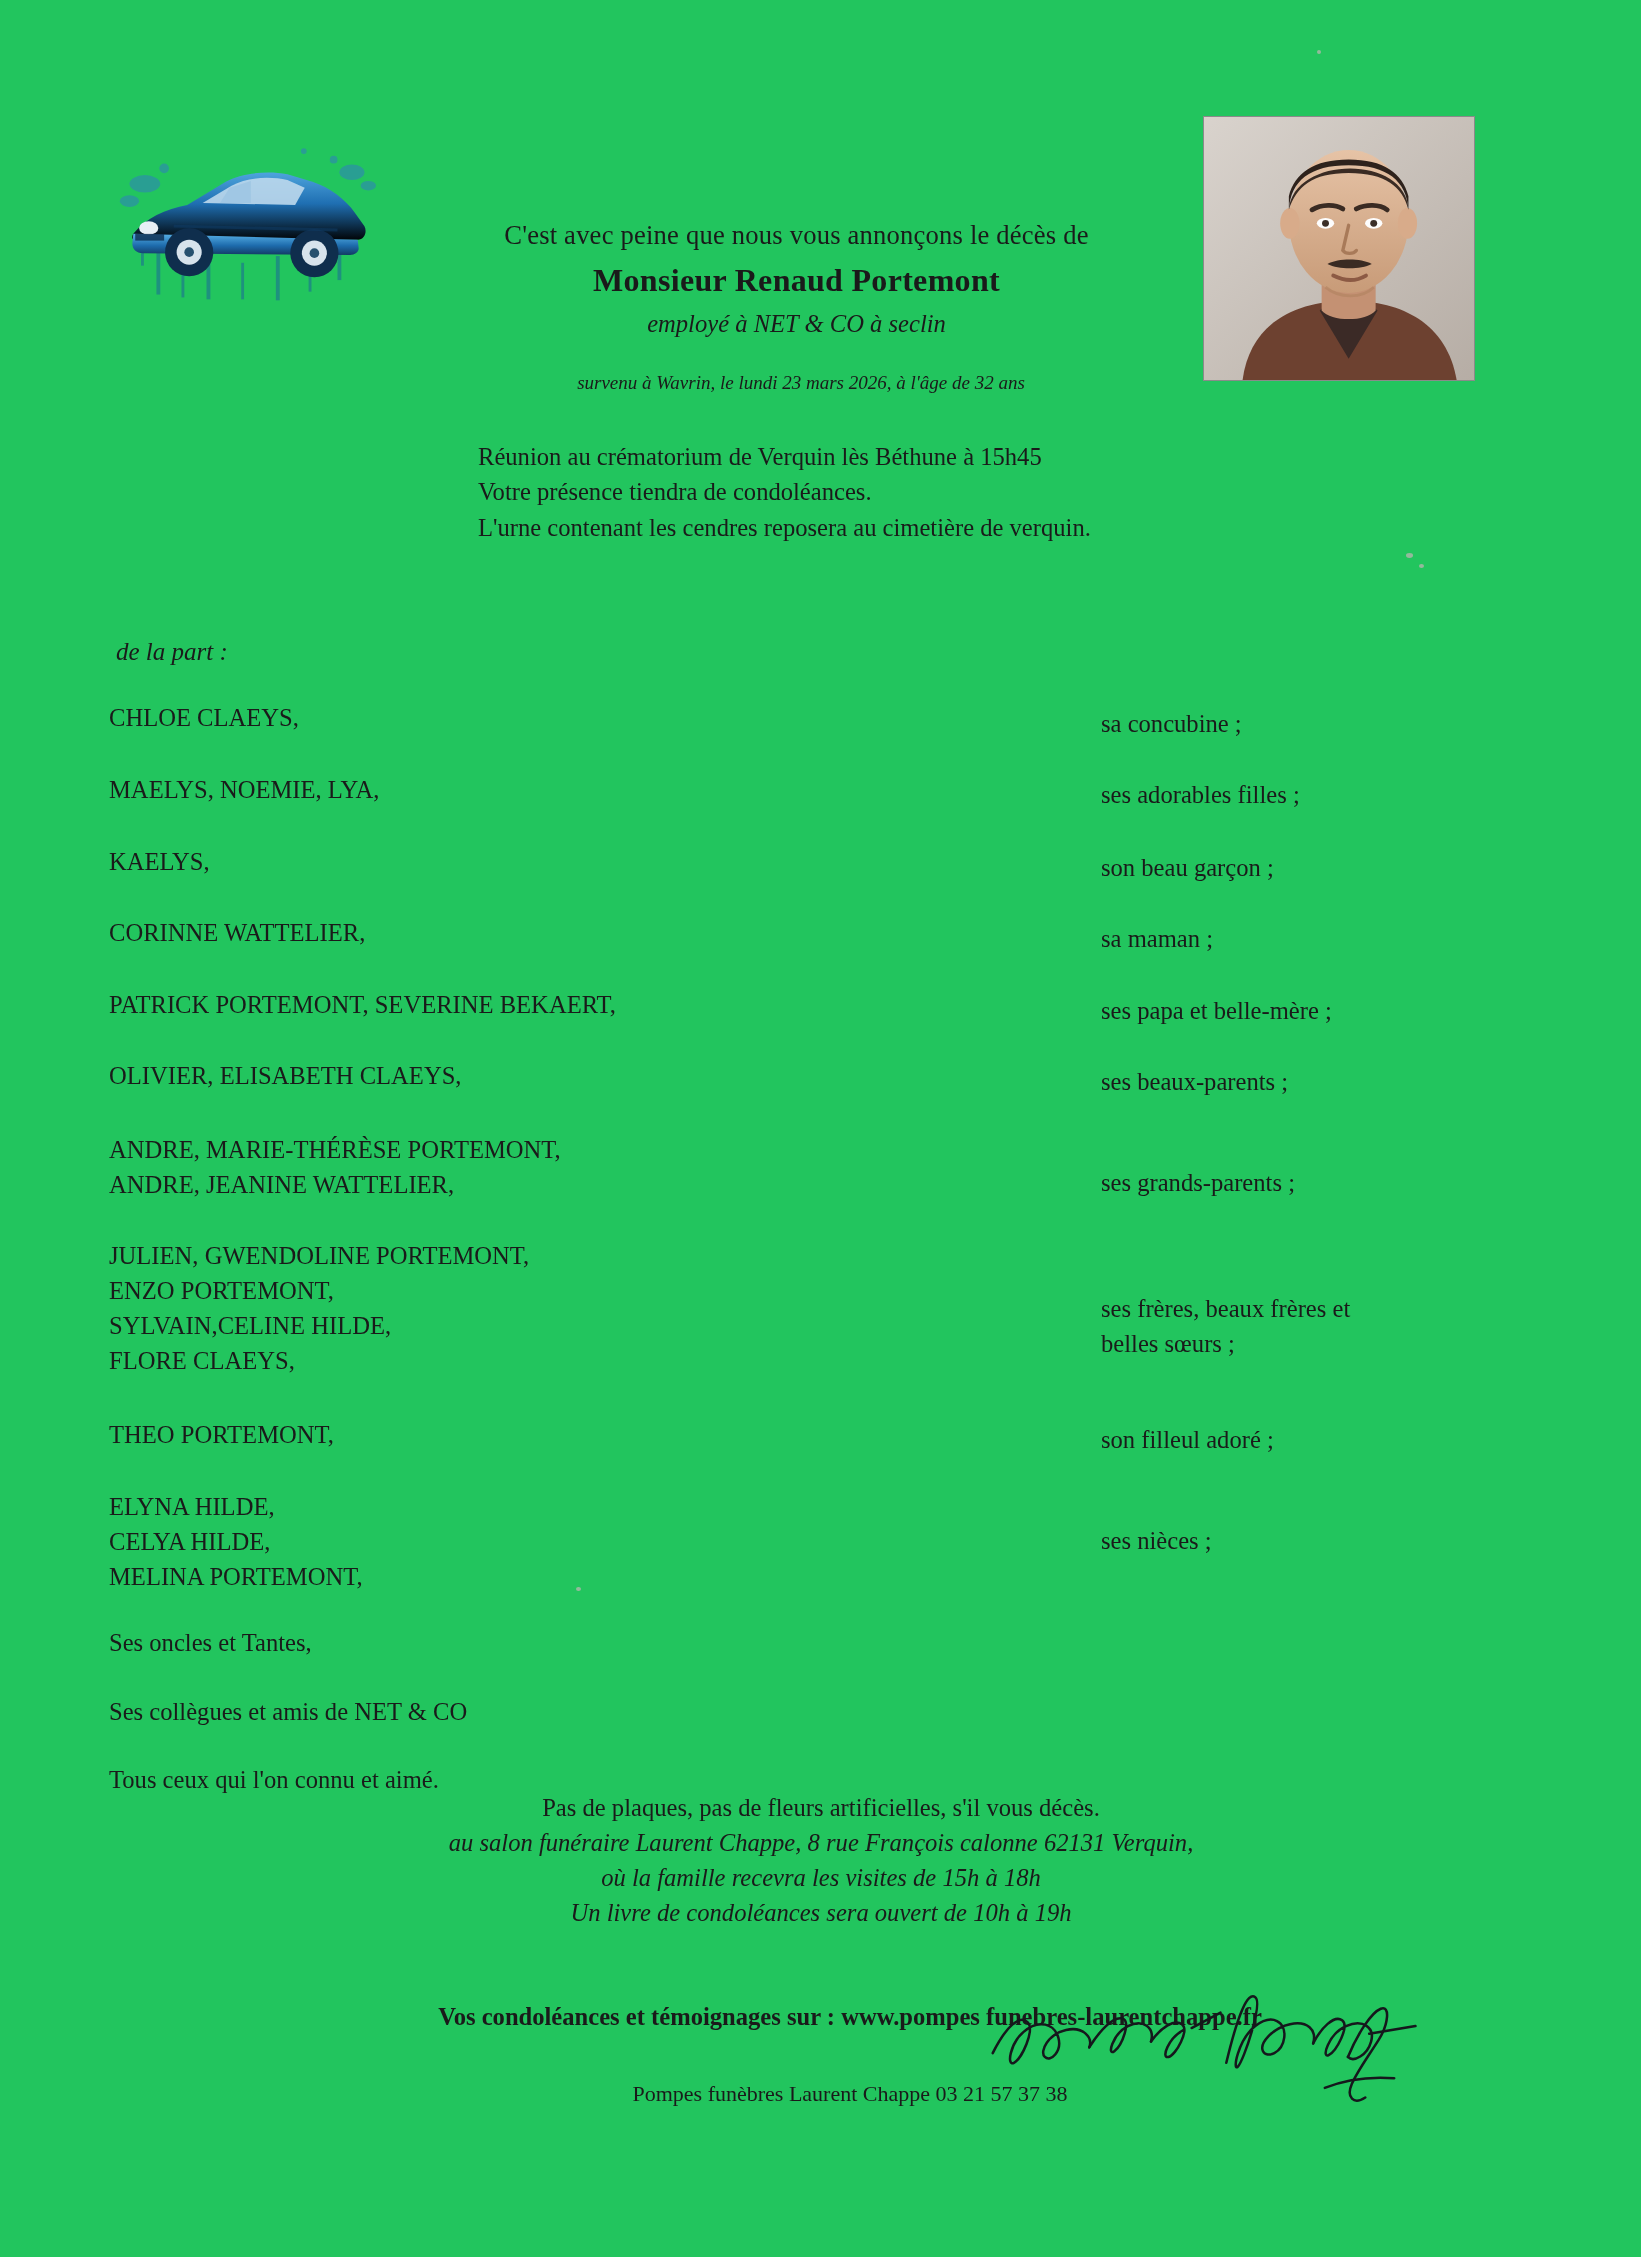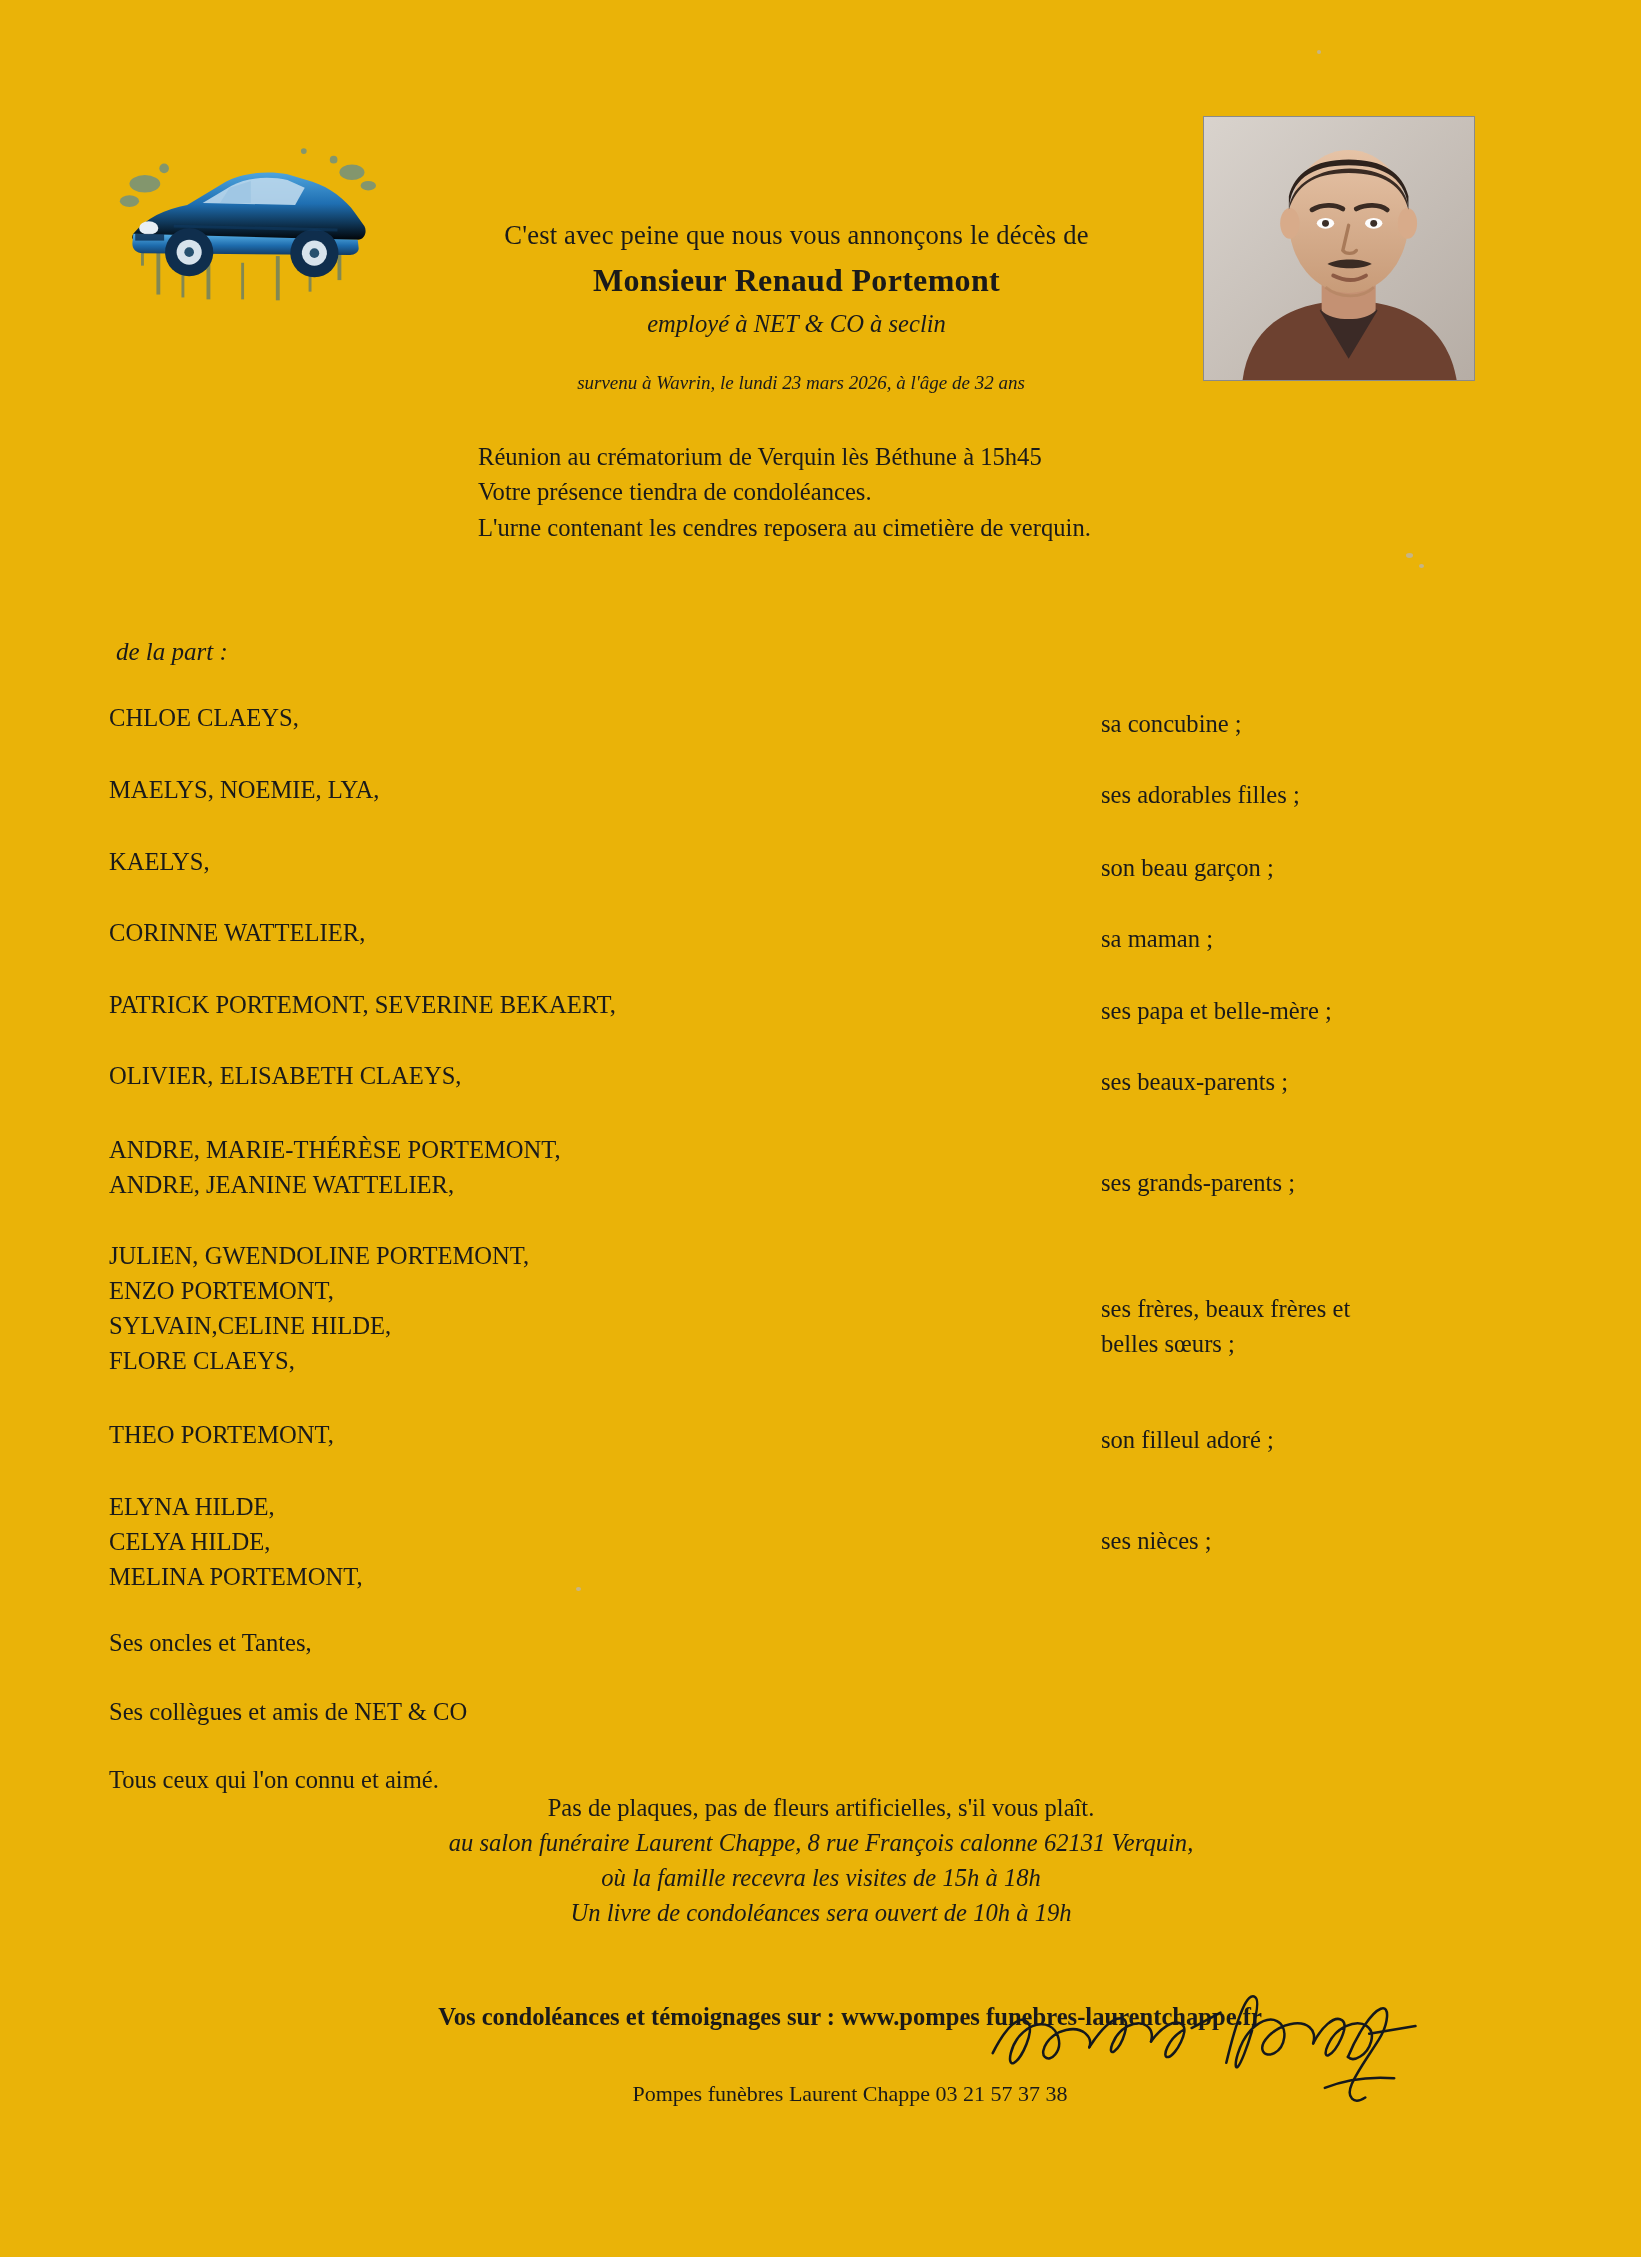--- a/index.html
+++ b/index.html
@@ -12,21 +12,21 @@
     height: 2257px;
     font-family: "Liberation Serif", serif;
     color: #1a1a1a;
     position: relative;
     overflow: hidden;
   }
   .page {
     position: relative;
     width: 1641px;
     height: 2257px;
-    background: #eab308;
+    background: #22c55e;
   }
 
   
   .header {
     position: absolute;
     top: 0;
     left: 0;
     width: 1641px;
     height: 618px;
   }
@@ -369,21 +369,21 @@
 MELINA PORTEMONT,</div>
       <div class="rel" style="top:848px">ses nièces ;</div>
     </div>
 
     <div class="tail" style="top:953px">Ses oncles et Tantes,</div>
     <div class="tail" style="top:1022px">Ses collègues et amis de NET &amp; CO</div>
     <div class="tail" style="top:1090px">Tous ceux qui l'on connu et  aimé.</div>
   </div>
 
   <div class="closing">
-    <div class="l1">Pas de  plaques, pas de  fleurs artificielles, s'il vous plaît.</div>
+    <div class="l1">Pas de  plaques, pas de  fleurs artificielles, s'il vous décès.</div>
     <div class="it">au salon funéraire Laurent Chappe, 8 rue François calonne 62131 Verquin,</div>
     <div class="it">où la  famille recevra les visites de 15h à 18h</div>
     <div class="it">Un livre de condoléances sera ouvert de 10h à 19h</div>
   </div>
 
   <div class="condol">Vos condoléances et témoignages sur : www.pompes funebres-laurentchappe.fr</div>
   <div class="phone">Pompes funèbres Laurent Chappe 03 21 57 37 38</div>
 
   <div class="signature">
     <svg viewBox="0 0 460 150" width="444" height="145" aria-hidden="true">

